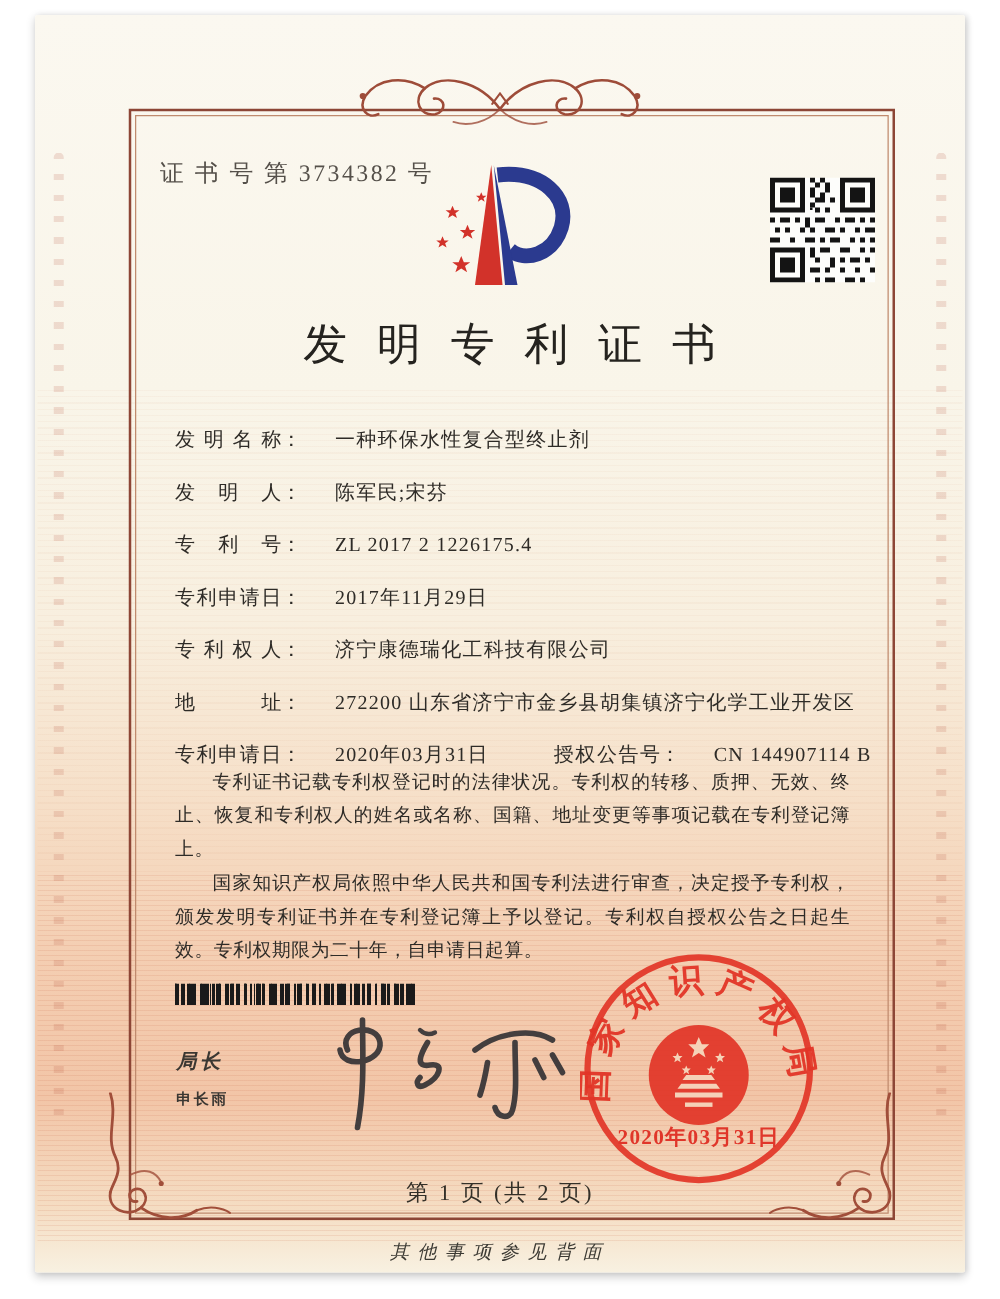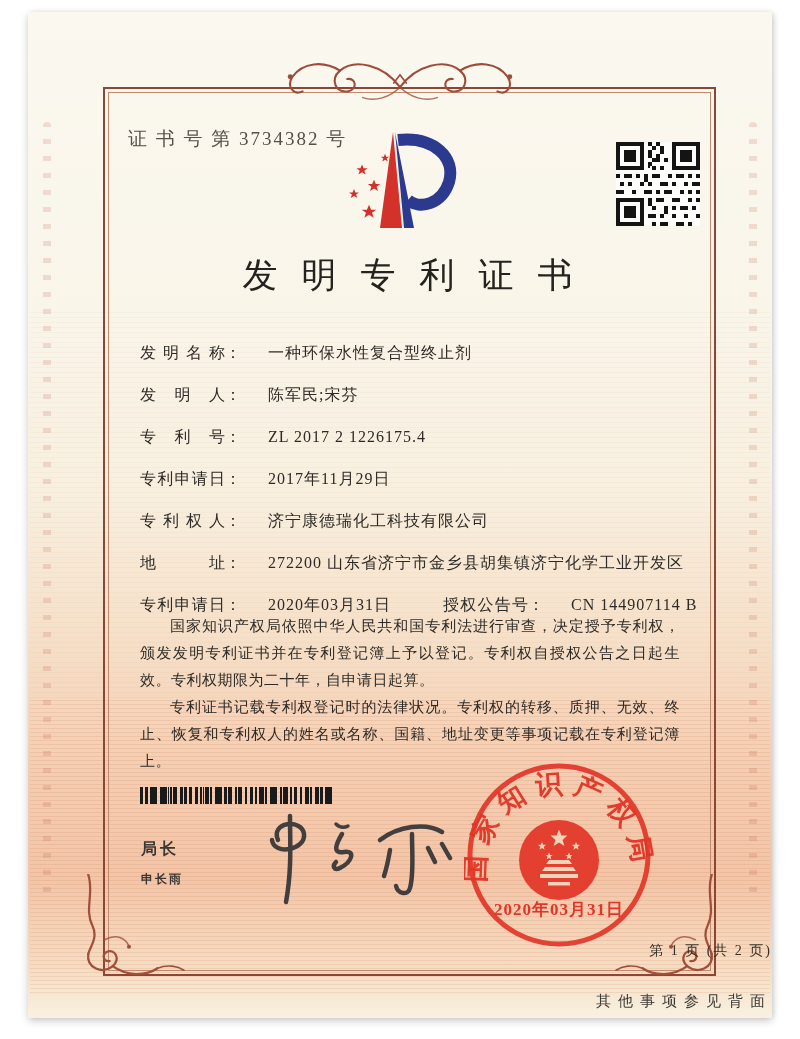--- a/index.html
+++ b/index.html
@@ -44,32 +44,32 @@
   .paragraphs{position:absolute;left:112px;top:601px;width:540px;font-size:15px;
               line-height:27px;color:#2e2b27;text-align:justify;letter-spacing:.5px;}
   .paragraphs p{margin:0;text-indent:2em;}
 
   .barcode{position:absolute;left:112px;top:775px;width:192px;height:17px;
            background:
              repeating-linear-gradient(90deg,#1a1a1a 0 2px,rgba(0,0,0,0) 2px 5px),
              repeating-linear-gradient(90deg,#1a1a1a 0 1px,rgba(0,0,0,0) 1px 7px),
              repeating-linear-gradient(90deg,#1a1a1a 0 3px,rgba(0,0,0,0) 3px 11px);}
 
-  .officer-title{position:absolute;left:113px;top:827px;font-size:16px;font-weight:600;color:#3b3732;letter-spacing:3px;}
+  .officer-title{position:absolute;left:113px;top:827px;font-size:16px;font-weight:600;color:#3b3732;letter-spacing:3px;font-style:italic;}
   .officer-name{position:absolute;left:113px;top:859px;font-size:12px;font-weight:600;color:#3b3732;letter-spacing:2px;}
   .signature{position:absolute;left:212px;top:798px;width:235px;height:102px;}
 
   .seal{position:absolute;left:436px;top:748px;width:190px;height:190px;}
   .seal-date{position:absolute;left:428px;top:886px;width:206px;text-align:center;
              font-size:17px;font-weight:700;color:#e0362a;letter-spacing:1px;}
 
-  .page-info{position:absolute;left:0;right:0;top:930px;text-align:right;
-             font-size:14px;color:#343028;letter-spacing:2px;}
-  .back-note{position:absolute;left:0;right:0;top:980px;text-align:right;
-             font-size:15px;color:#3c3a34;letter-spacing:7px;}
+  .page-info{position:absolute;left:0;right:0;top:930px;text-align:center;
+             font-size:18px;color:#343028;letter-spacing:2px;}
+  .back-note{position:absolute;left:0;right:0;top:980px;text-align:center;
+             font-size:15px;color:#3c3a34;letter-spacing:7px;font-style:italic;}
 </style>
 </head>
 <body>
 
 <div class="sheet">
   <div class="guilloche-soft"></div>
   <div class="guilloche"></div>
   <div class="frame"></div>
   <div class="edge-orn left"></div>
   <div class="edge-orn right"></div>
@@ -201,22 +201,22 @@
       </span>
       <span class="grant-pair second">
         <span class="field-label">授权公告号</span>
           <span class="field-colon">：</span>
         <span class="field-value">CN 144907114 B</span>
       </span>
     </div>
   </div>
 
   <div class="paragraphs">
+    <p>专利证书记载专利权登记时的法律状况。专利权的转移、质押、无效、终止、恢复和专利权人的姓名或名称、国籍、地址变更等事项记载在专利登记簿上。</p>
     <p>国家知识产权局依照中华人民共和国专利法进行审查，决定授予专利权，颁发发明专利证书并在专利登记簿上予以登记。专利权自授权公告之日起生效。专利权期限为二十年，自申请日起算。</p>
-    <p>专利证书记载专利权登记时的法律状况。专利权的转移、质押、无效、终止、恢复和专利权人的姓名或名称、国籍、地址变更等事项记载在专利登记簿上。</p>
   </div>
 
   <div class="barcode"></div>
 
   <div class="officer-title">局长</div>
   <div class="officer-name">申长雨</div>
 
   <svg class="signature" viewBox="0 0 235 102">
     <g fill="none" stroke="#2c2c30" stroke-width="4.5" stroke-linecap="round" stroke-linejoin="round" opacity=".88">
       <path d="M38,30 C30,12 62,8 64,24 C66,40 34,46 32,30"></path>

